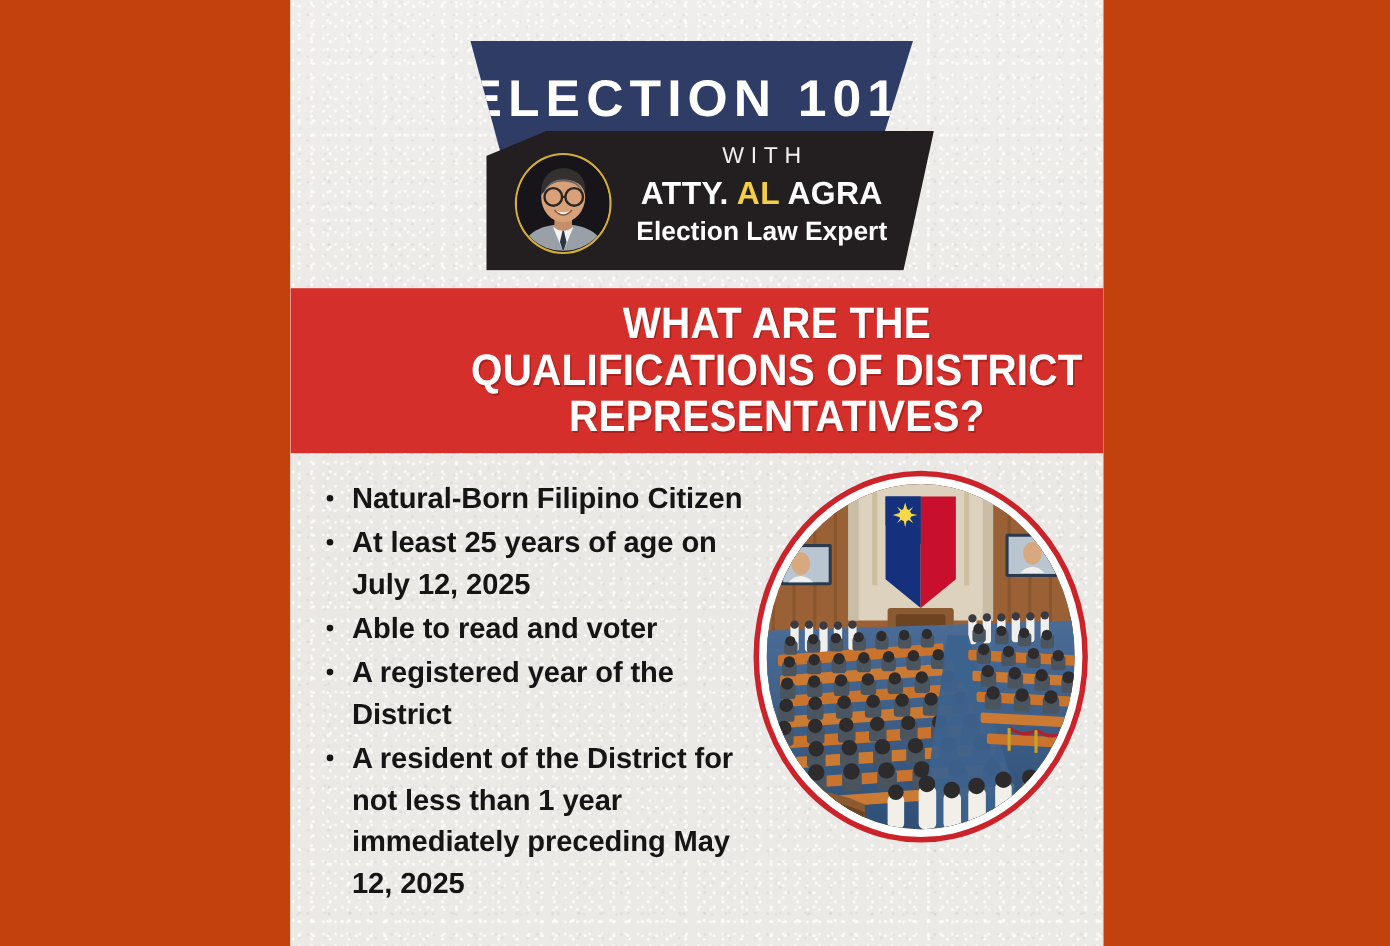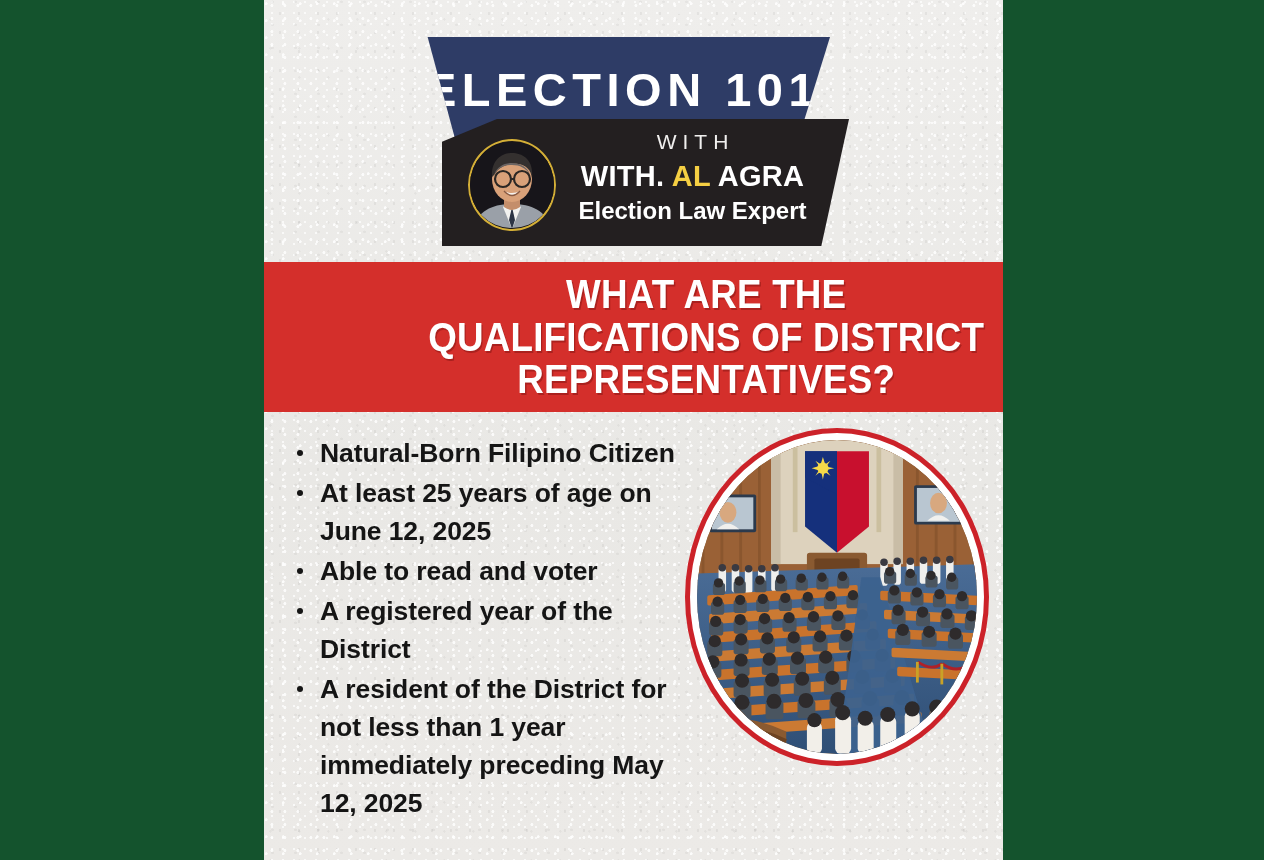--- a/index.html
+++ b/index.html
@@ -13,21 +13,21 @@
     height: 860px;
     overflow: hidden;
     font-family: "Liberation Sans", sans-serif;
   }
 
   
   #stage {
     position: relative;
     width: 1264px;
     height: 860px;
-    background: #14532d;
+    background: #c2410c;
   }
 
   
   #poster {
     position: absolute;
     left: 264px;
     top: 0px;
     width: 739px;
     height: 860px;
     overflow: hidden;
@@ -257,21 +257,21 @@
             <line x1="41" y1="38" x2="44" y2="38" stroke="#2b2724" stroke-width="2.2"></line>
 
             <path d="M34 50 q8 8 16 0 q-8 4 -16 0 Z" fill="#f6f3ef"></path>
             <path d="M34 50 q8 9 16 0" fill="none" stroke="#8a5b43" stroke-width="1.4"></path>
           </g>
         </svg>
       </div>
 
       <div class="speaker-block">
         <div class="with-label">WITH</div>
-        <div class="speaker-name"><span>WITH. </span><span class="hl">AL</span><span> AGRA</span></div>
+        <div class="speaker-name"><span>ATTY. </span><span class="hl">AL</span><span> AGRA</span></div>
         <div class="speaker-role">Election Law Expert</div>
       </div>
     </div>
 
     <div class="headline-band">
       <div class="headline-inner">
         <span class="hl-line">WHAT ARE THE</span>
         <span class="hl-line">QUALIFICATIONS OF DISTRICT</span>
         <span class="hl-line">REPRESENTATIVES?</span>
       </div>
@@ -279,21 +279,21 @@
 
     <div class="body-area">
 
       <ul class="qual-list">
         <li class="qual-item">
           <span class="dot"></span>
           <span>Natural-Born Filipino Citizen</span>
         </li>
         <li class="qual-item">
           <span class="dot"></span>
-          <span>At least 25 years of age on June 12, 2025</span>
+          <span>At least 25 years of age on July 12, 2025</span>
         </li>
         <li class="qual-item">
           <span class="dot"></span>
           <span>Able to read and voter</span>
         </li>
         <li class="qual-item">
           <span class="dot"></span>
           <span>A registered year of the District</span>
         </li>
         <li class="qual-item">

